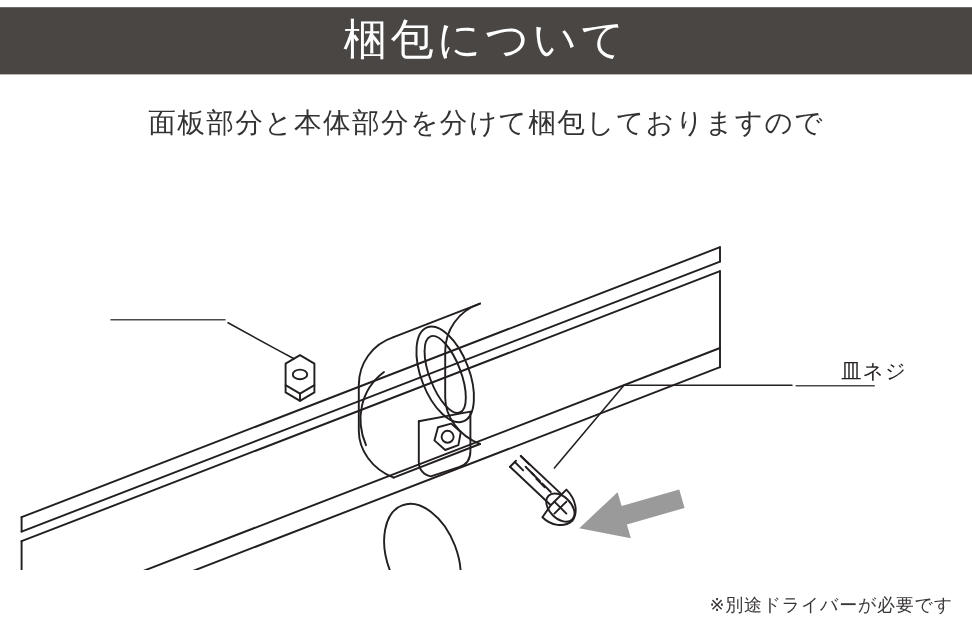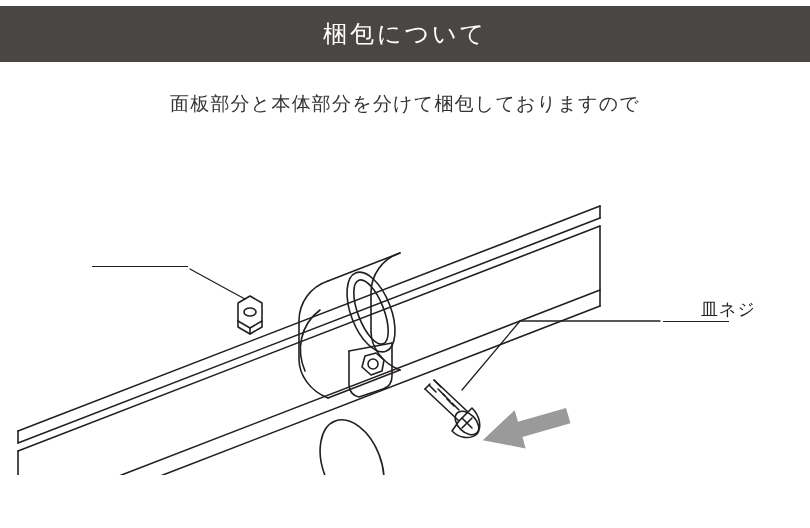--- a/index.html
+++ b/index.html
@@ -22,35 +22,35 @@
     top: 6px;
     width: 810px;
     height: 56px;
     background: #4a4644;
     display: flex;
     align-items: center;
     justify-content: center;
   }
   #header-title {
     color: #ffffff;
-    font-size: 24px;
+    font-size: 36px;
     letter-spacing: 3px;
     font-weight: normal;
     line-height: 1;
     font-family: "DejaVu Sans", sans-serif;
   }
   
   #intro {
     position: absolute;
     left: 0;
     top: 86px;
     width: 810px;
     text-align: center;
     color: #333333;
-    font-size: 19px;
+    font-size: 23px;
     line-height: 34px;
     letter-spacing: 1.2px;
     font-family: "DejaVu Sans", sans-serif;
   }
   
   #illustration {
     position: absolute;
     left: 0;
     top: 175px;
     width: 810px;
@@ -206,14 +206,15 @@
         <polygon points="570,245 520,245 520,233 481,253 520,273 520,261 570,261" fill="#9a9a9a" stroke="none" transform="rotate(-16 525 253)"></polygon>
       </g>
     </svg>
   </div>
 
   <div id="label-nut-underline"></div>
 
   <div class="label" id="label-screw">皿ネジ</div>
   <div id="label-screw-underline"></div>
 
+  <div id="footnote">※別途ドライバーが必要です</div>
 
 </div>
 
 </body></html>

